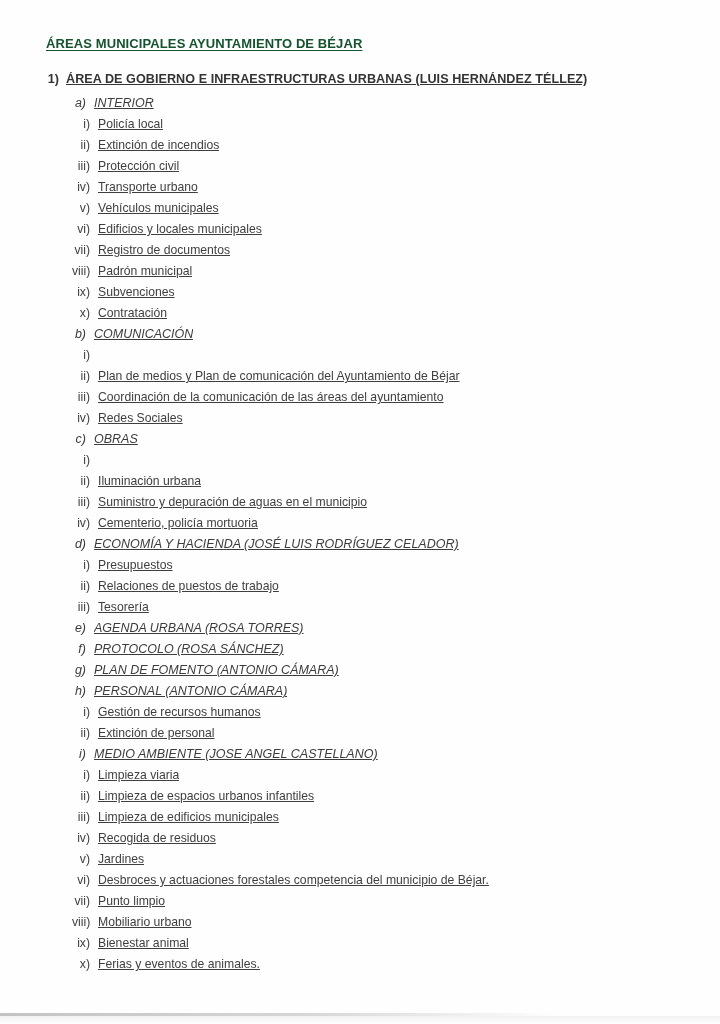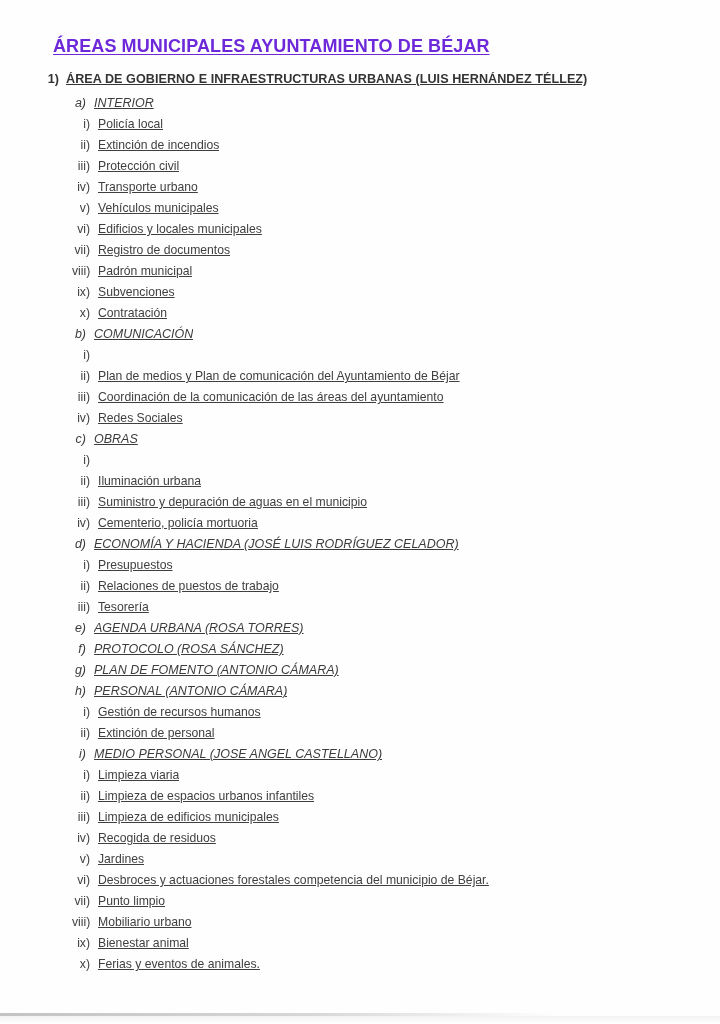--- a/index.html
+++ b/index.html
@@ -25,28 +25,27 @@
     height: 1024px;
     background: #fefefe;
     box-sizing: border-box;
   }
 
   
   .doc-title {
     position: absolute;
     left: 46px;
     top: 36px;
-    font-size: 18px;
+    font-size: 13px;
     font-weight: bold;
     letter-spacing: 0.1px;
     text-decoration: underline;
     text-underline-offset: 2px;
     white-space: nowrap;
-    color: #6d28d9;
-    margin-left: 7px;
+    color: #14532d;
   }
 
   
   .row {
     position: relative;
     display: flex;
     align-items: baseline;
     white-space: nowrap;
   }
   .marker {
@@ -254,21 +253,21 @@
       <div class="lvl3 row">
         <span class="marker">i)</span>
         <span class="label">Gestión de recursos humanos</span>
       </div>
       <div class="lvl3 row">
         <span class="marker">ii)</span>
         <span class="label">Extinción de personal</span>
       </div>
       <div class="lvl2 row">
         <span class="marker">i)</span>
-        <span class="label">MEDIO PERSONAL (JOSE ANGEL CASTELLANO)</span>
+        <span class="label">MEDIO AMBIENTE (JOSE ANGEL CASTELLANO)</span>
       </div>
       <div class="lvl3 row">
         <span class="marker">i)</span>
         <span class="label">Limpieza viaria</span>
       </div>
       <div class="lvl3 row">
         <span class="marker">ii)</span>
         <span class="label">Limpieza de espacios urbanos infantiles</span>
       </div>
       <div class="lvl3 row">

